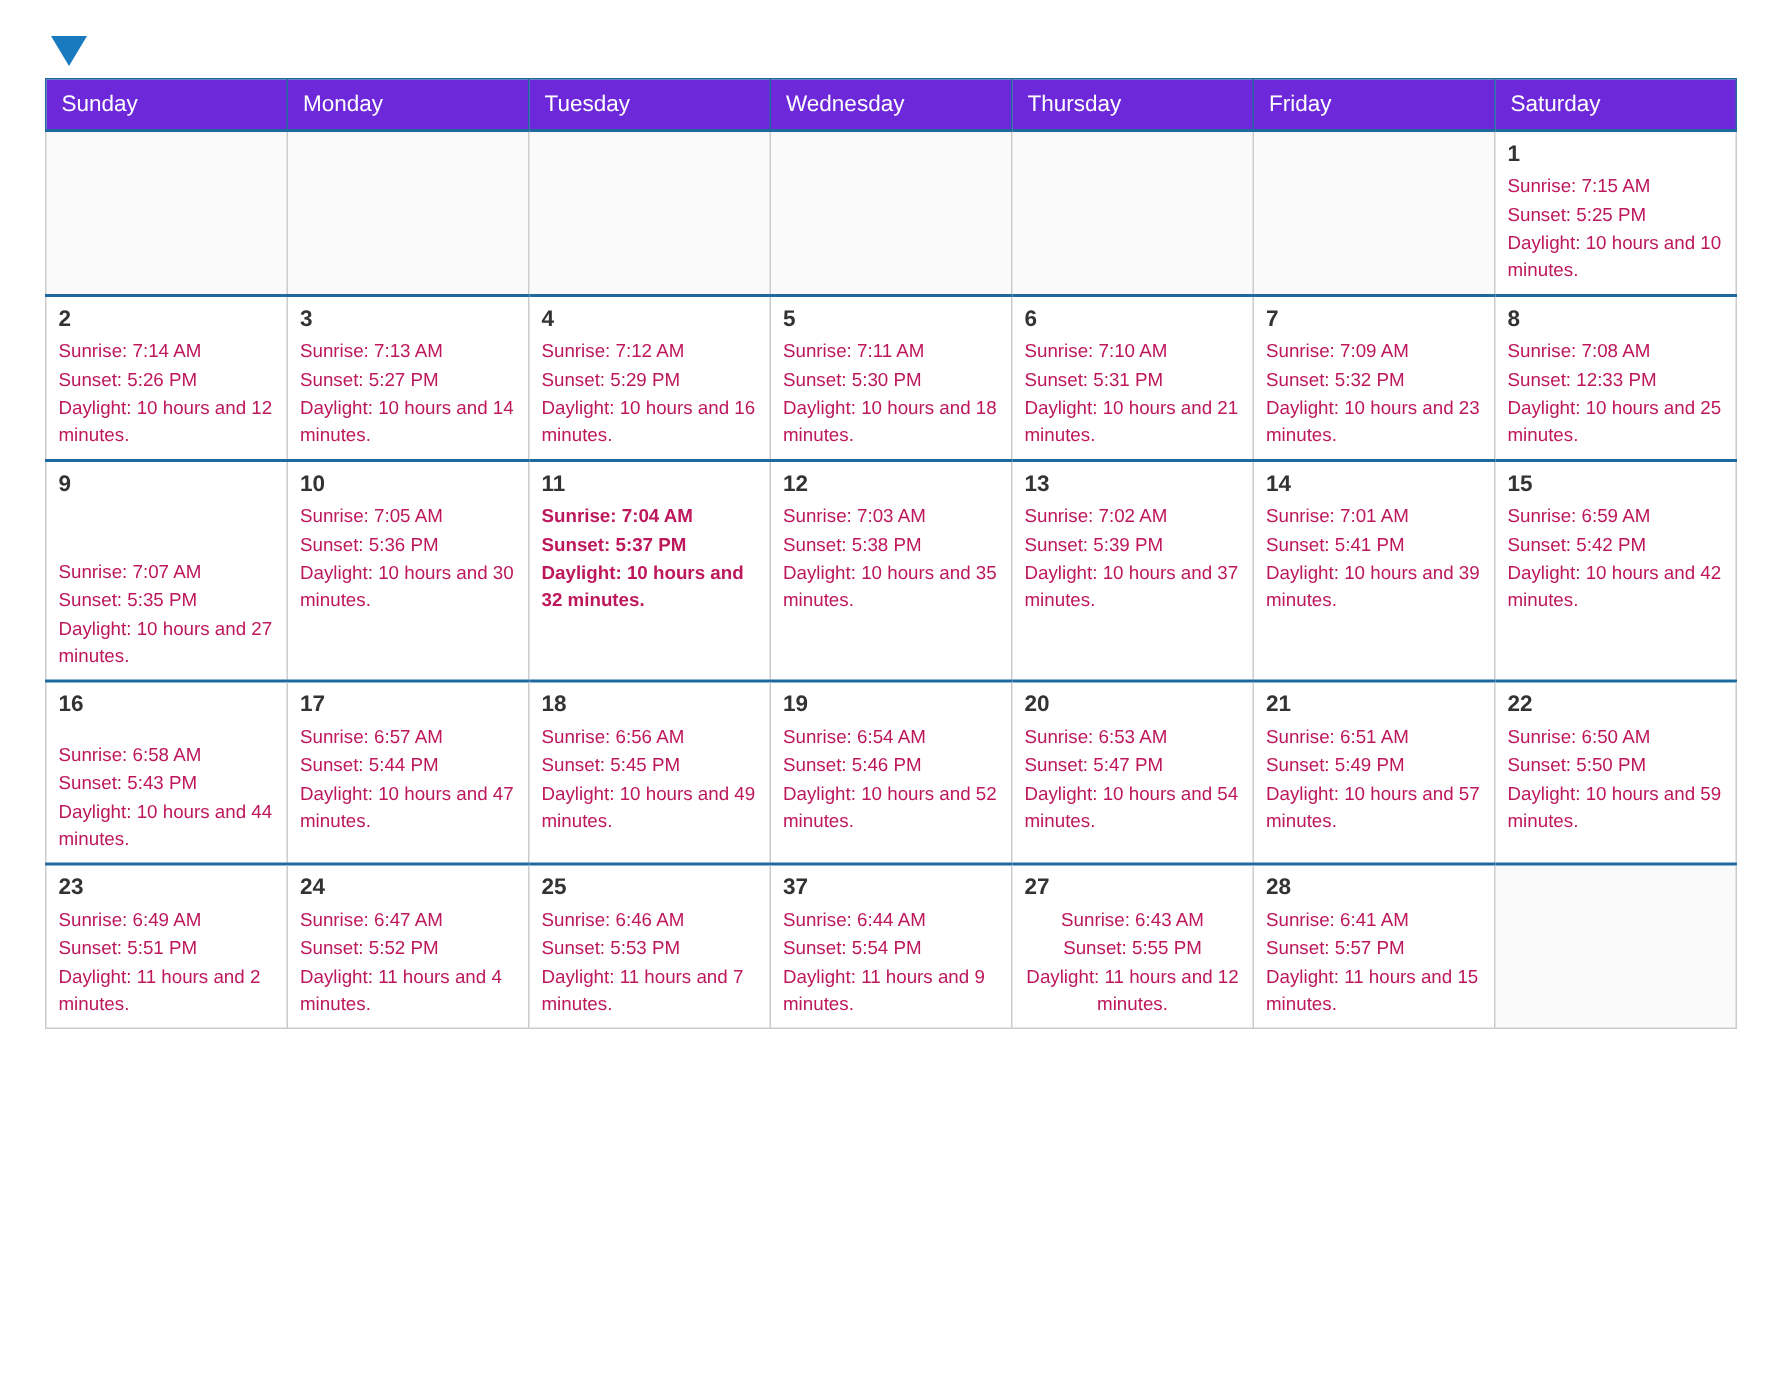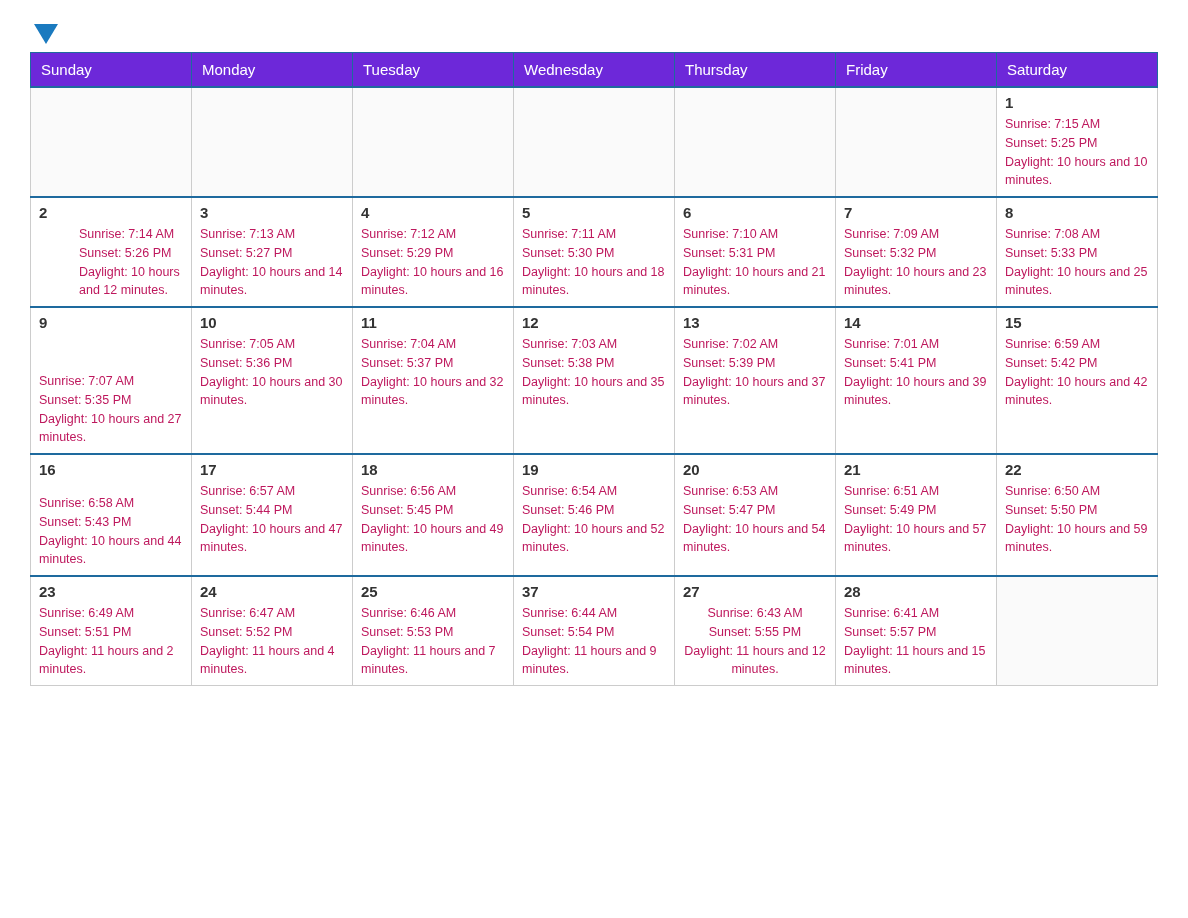--- a/index.html
+++ b/index.html
@@ -140,21 +140,21 @@
         <td>
           <span class="day-num">1</span>
           <div class="day-info" style="white-space: pre-line;">Sunrise: 7:15 AM
 Sunset: 5:25 PM
 Daylight: 10 hours and 10 minutes.</div>
         </td>
       </tr>
       <tr class="row-top">
         <td>
           <span class="day-num">2</span>
-          <div class="day-info" style="white-space: pre-line; margin-left: 40px;">Sunrise: 7:14 AM
+          <div class="day-info" style="white-space: pre-line;">Sunrise: 7:14 AM
 Sunset: 5:26 PM
 Daylight: 10 hours and 12 minutes.</div>
         </td>
         <td>
           <span class="day-num">3</span>
           <div class="day-info" style="white-space: pre-line;">Sunrise: 7:13 AM
 Sunset: 5:27 PM
 Daylight: 10 hours and 14 minutes.</div>
         </td>
         <td>
@@ -177,40 +177,40 @@
         </td>
         <td>
           <span class="day-num">7</span>
           <div class="day-info" style="white-space: pre-line;">Sunrise: 7:09 AM
 Sunset: 5:32 PM
 Daylight: 10 hours and 23 minutes.</div>
         </td>
         <td>
           <span class="day-num">8</span>
           <div class="day-info" style="white-space: pre-line;">Sunrise: 7:08 AM
-Sunset: 5:33 PM
+Sunset: 12:33 PM
 Daylight: 10 hours and 25 minutes.</div>
         </td>
       </tr>
       <tr class="row-top">
         <td>
           <span class="day-num">9</span>
           <div class="day-info" style="white-space: pre-line; margin-top: 41px;">Sunrise: 7:07 AM
 Sunset: 5:35 PM
 Daylight: 10 hours and 27 minutes.</div>
         </td>
         <td>
           <span class="day-num">10</span>
           <div class="day-info" style="white-space: pre-line;">Sunrise: 7:05 AM
 Sunset: 5:36 PM
 Daylight: 10 hours and 30 minutes.</div>
         </td>
         <td>
           <span class="day-num">11</span>
-          <div class="day-info" style="white-space: pre-line;">Sunrise: 7:04 AM
+          <div class="day-info" style="white-space: pre-line; font-weight: bold;">Sunrise: 7:04 AM
 Sunset: 5:37 PM
 Daylight: 10 hours and 32 minutes.</div>
         </td>
         <td>
           <span class="day-num">12</span>
           <div class="day-info" style="white-space: pre-line;">Sunrise: 7:03 AM
 Sunset: 5:38 PM
 Daylight: 10 hours and 35 minutes.</div>
         </td>
         <td>

